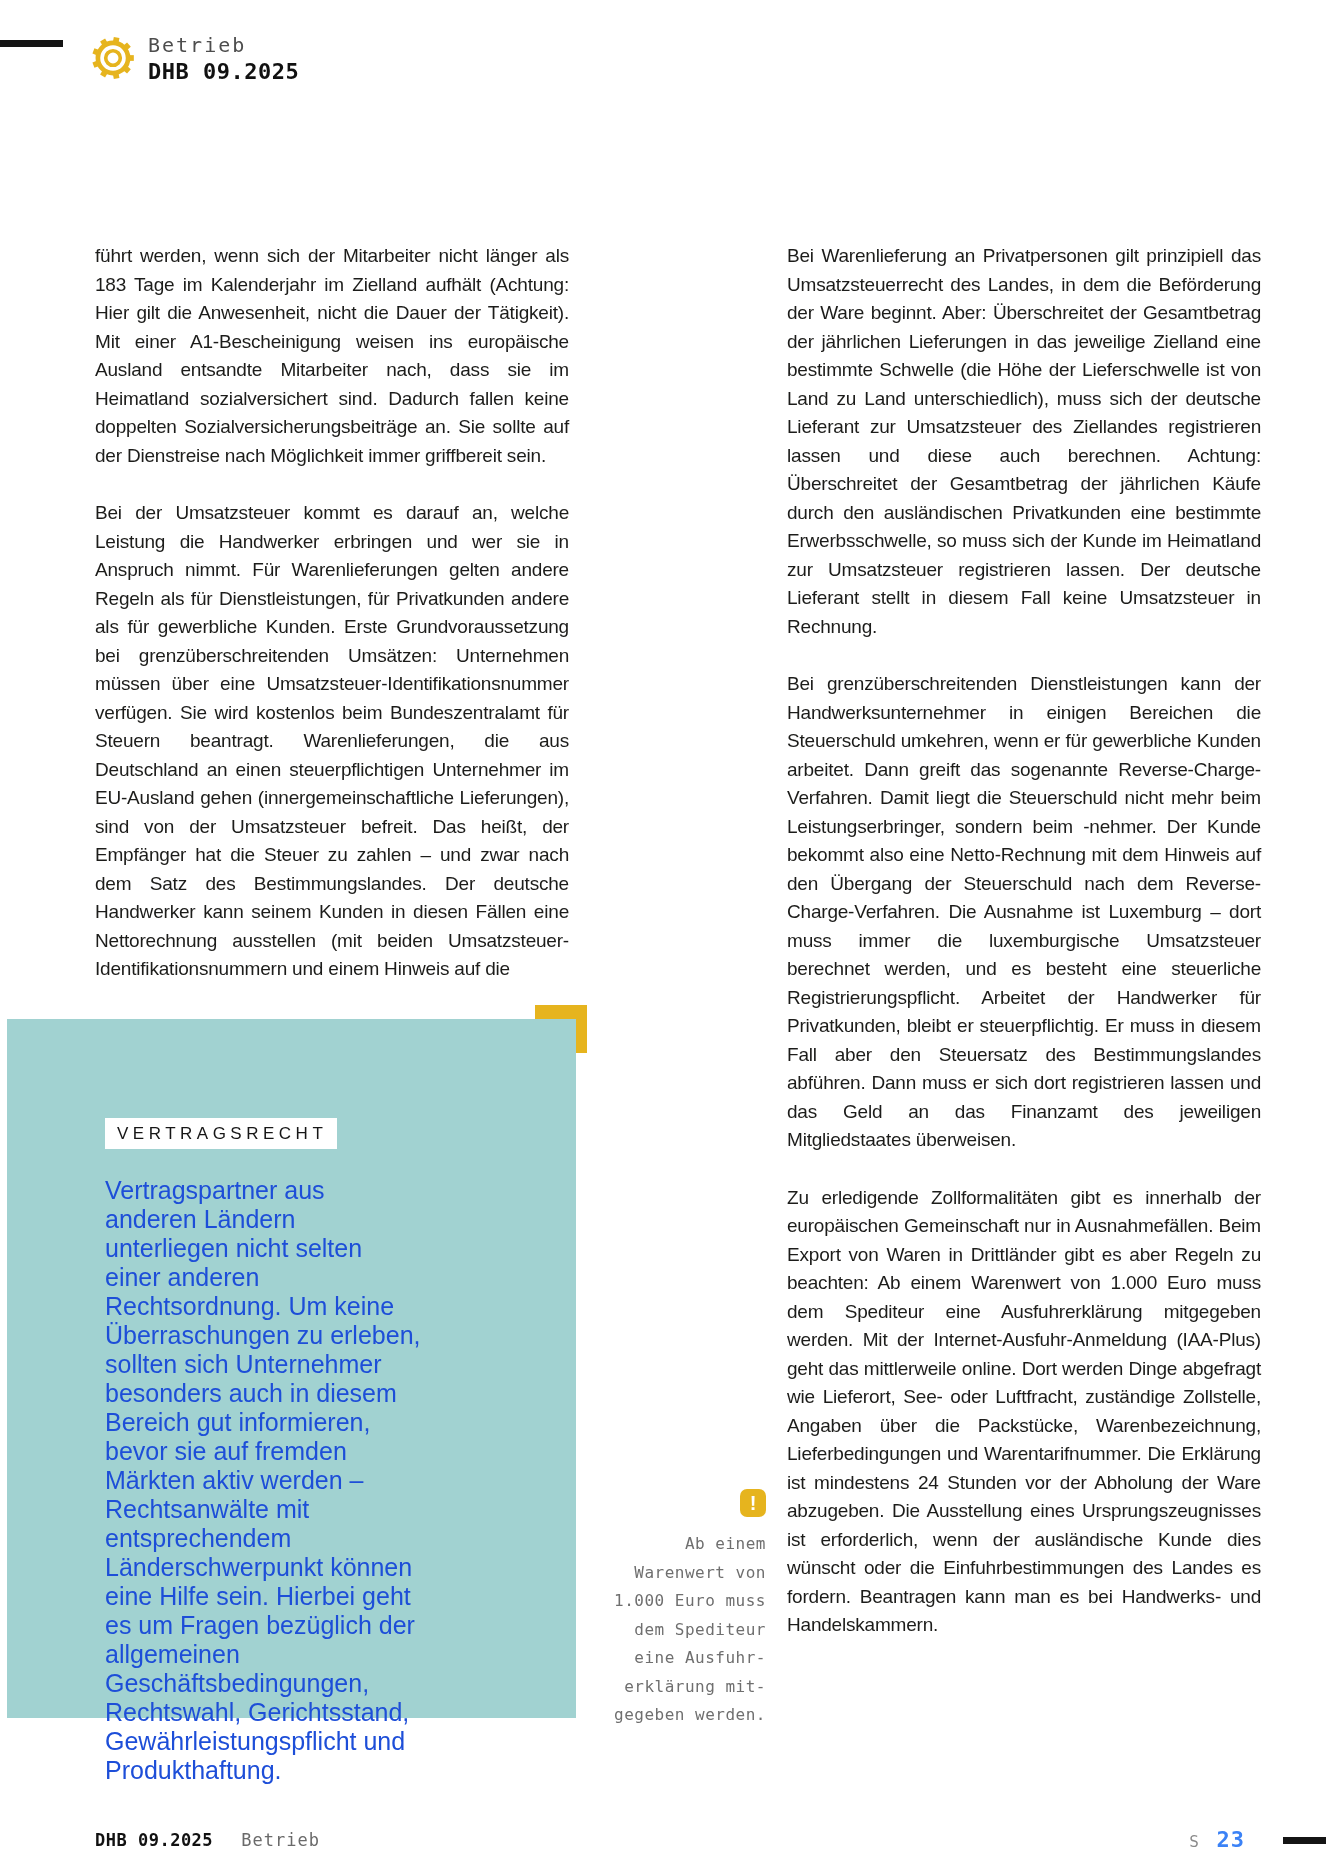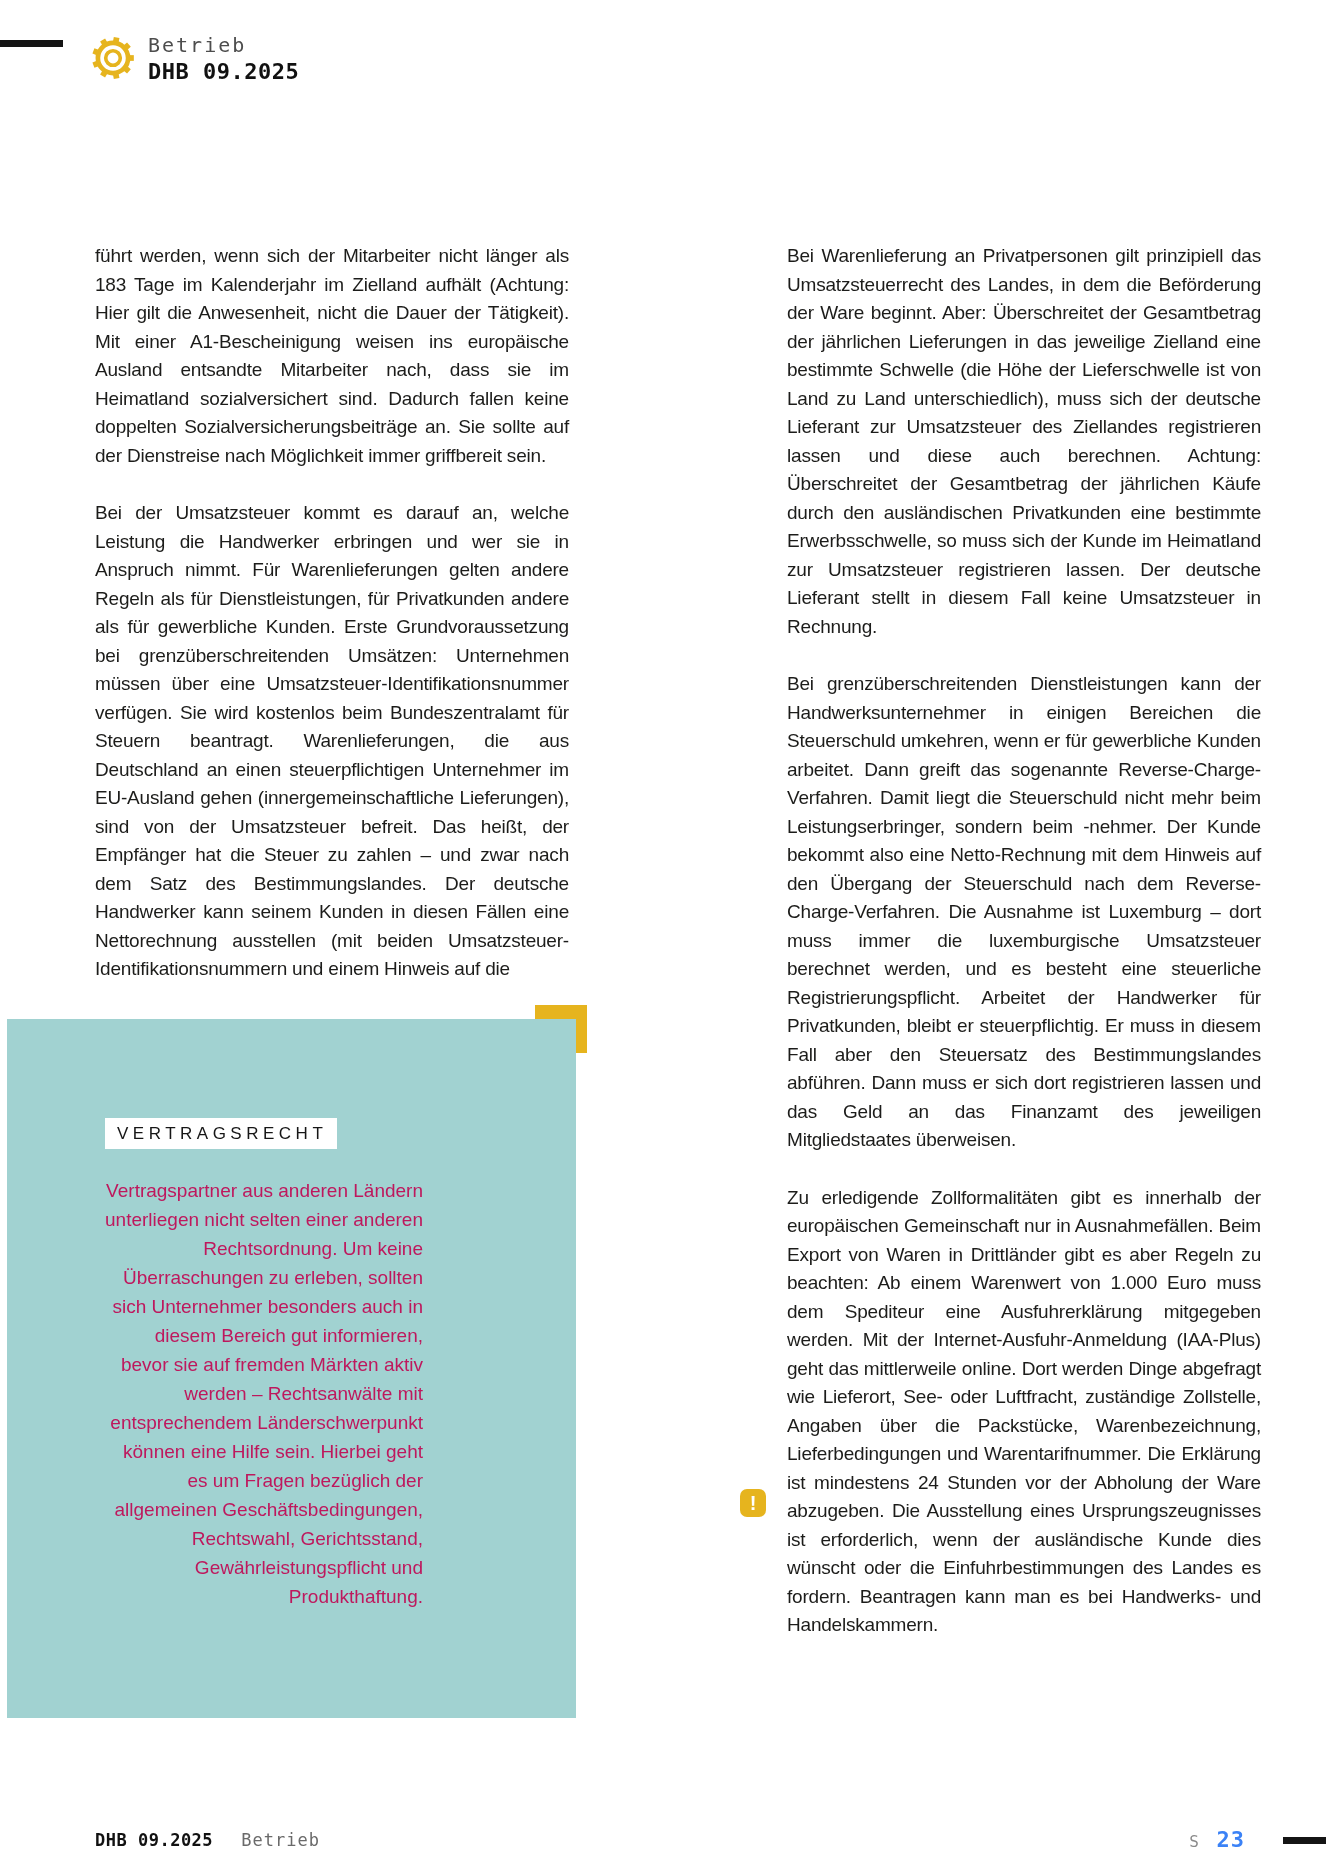--- a/index.html
+++ b/index.html
@@ -58,22 +58,22 @@
     margin-left: 7px;
   }
   .infobox-title {
     display: inline-block;
     background: #ffffff; color: #161616;
     font-size: 17px; letter-spacing: 4.5px;
     padding: 6px 10px 5px 12px;
   }
   .infobox-body {
     margin: 27px 0 0 0; width: 318px;
-    font-size: 19px; line-height: 29px;
-    color: #be185d; text-align: right;
+    font-size: 25px; line-height: 29px;
+    color: #1d4ed8; text-align: left;
   }
 
   
   .caption-icon {
     position: absolute; left: 740px; top: 1489px;
     width: 26px; height: 28px;
     background: #E6B41E; border-radius: 7px;
     color: #ffffff; font-weight: bold; font-size: 20px;
     line-height: 28px; text-align: center; z-index: 3;
     font-family: "Liberation Sans", sans-serif;
@@ -148,20 +148,27 @@
 
   <div class="accent-square"></div>
   <aside class="infobox">
     <span class="infobox-title">VERTRAGSRECHT</span>
     <p class="infobox-body">Vertragspartner aus anderen Ländern unterliegen nicht selten einer anderen Rechtsordnung. Um keine Überraschungen zu erleben, sollten sich Unternehmer besonders auch in diesem Bereich gut informieren, bevor sie auf fremden Märkten aktiv werden – Rechtsanwälte mit entsprechendem Länderschwerpunkt können eine Hilfe sein. Hierbei geht es um Fragen bezüglich der allgemeinen Geschäftsbedingungen, Rechtswahl, Gerichtsstand, Gewährleistungspflicht und Produkthaftung.</p>
   </aside>
 
   <div class="caption-icon">
     <span>!</span>
   </div>
+  <div class="caption">Ab einem
+Warenwert von
+1.000 Euro muss
+dem Spediteur
+eine Ausfuhr-
+erklärung mit-
+gegeben werden.</div>
 
   <div class="footer-left">
     <span class="f-issue">DHB 09.2025</span>
     <span class="f-section">Betrieb</span>
   </div>
   <div class="footer-right">
     <span class="f-s">S</span>
     <span class="f-num">23</span>
   </div>
   <div class="rule-bottom-right"></div>

